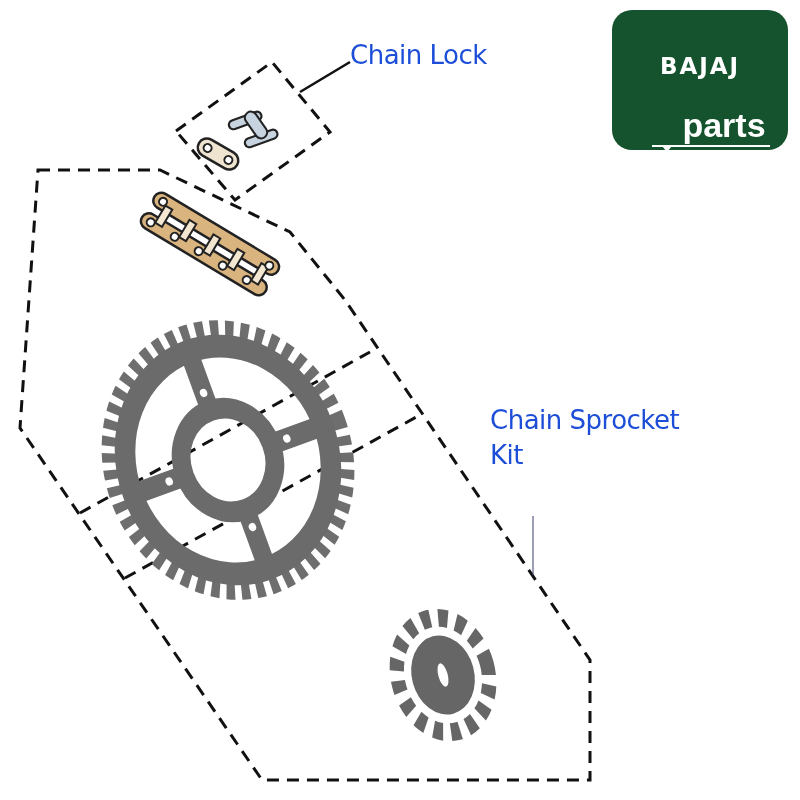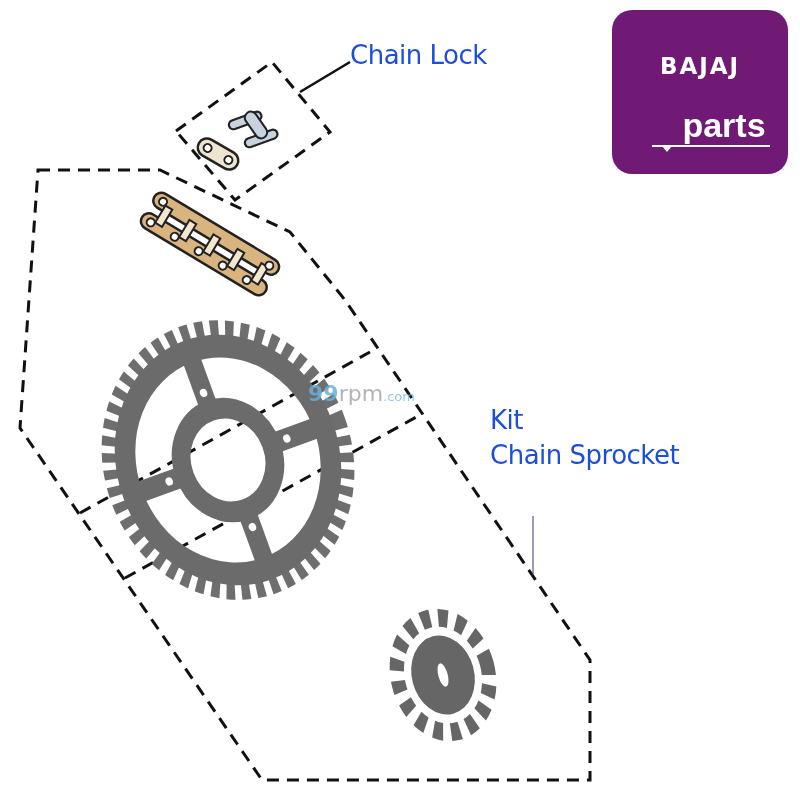--- a/index.html
+++ b/index.html
@@ -7,22 +7,22 @@
            font-family: "Liberation Sans", sans-serif; }
     .stage { position: absolute; left: 0; top: 0; width: 800px; height: 800px; }
     .label {
       position: absolute; color: #1d4ed8;
       font-family: "DejaVu Sans", sans-serif; font-weight: normal;
       font-size: 26px; line-height: 1.35; white-space: nowrap; letter-spacing: -0.5px;
     }
     .lbl-lock { left: 350px; top: 38px; }
     .lbl-kit { left: 490px; top: 403px; }
     .logo {
-      position: absolute; left: 612px; top: 10px; width: 176px; height: 164px;
-      background: #701a75; border-radius: 20px;
+      position: absolute; left: 612px; top: 10px; width: 176px; height: 140px;
+      background: #14532d; border-radius: 20px;
       color: #ffffff; text-align: center;
     }
     .logo-brand { position: absolute; left: 0; right: 0; top: 43px;
       font-family: "DejaVu Sans", sans-serif; font-weight: bold; font-size: 23px; letter-spacing: 2px; }
     .logo-genuine { position: absolute; left: 0; right: 0; top: 73px;
       font-family: "Liberation Sans", sans-serif; font-size: 27px; letter-spacing: 0.5px; }
     .logo-parts { position: absolute; left: 0; right: 0; top: 96px;
       font-family: "Liberation Sans", sans-serif; font-weight: bold; font-size: 34px; padding-left: 48px; }
     .logo-underline { position: absolute; left: 40px; top: 135px; width: 118px; height: 2px; background: #ffffff; }
     .logo-arrow { position: absolute; left: 50px; top: 136px; width: 0; height: 0;
@@ -99,28 +99,25 @@
       </g>
     </g>
 
     <g transform="translate(443,675) rotate(-15) scale(0.78,1)">
       <circle r="58" fill="none" stroke="#666" stroke-width="18" stroke-dasharray="12,10"></circle>
       <circle r="40" fill="#666"></circle>
       <ellipse cx="0" cy="0" rx="6" ry="12" fill="#fff"></ellipse>
     </g>
   </svg>
 
-  <div class="watermark">
-    <span class="wm-a">99</span><span class="wm-b">rpm</span><span class="wm-c">.com</span>
-  </div>
 
   <div class="label lbl-lock">Chain Lock</div>
   <div class="label lbl-kit">
+    <div>Chain Sprocket</div>
     <div>Kit</div>
-    <div>Chain Sprocket</div>
   </div>
 
   <div class="logo">
     <div class="logo-brand">BAJAJ</div>
     <div class="logo-parts">parts</div>
     <div class="logo-underline"></div>
     <div class="logo-arrow"></div>
   </div>
 </div>
 

